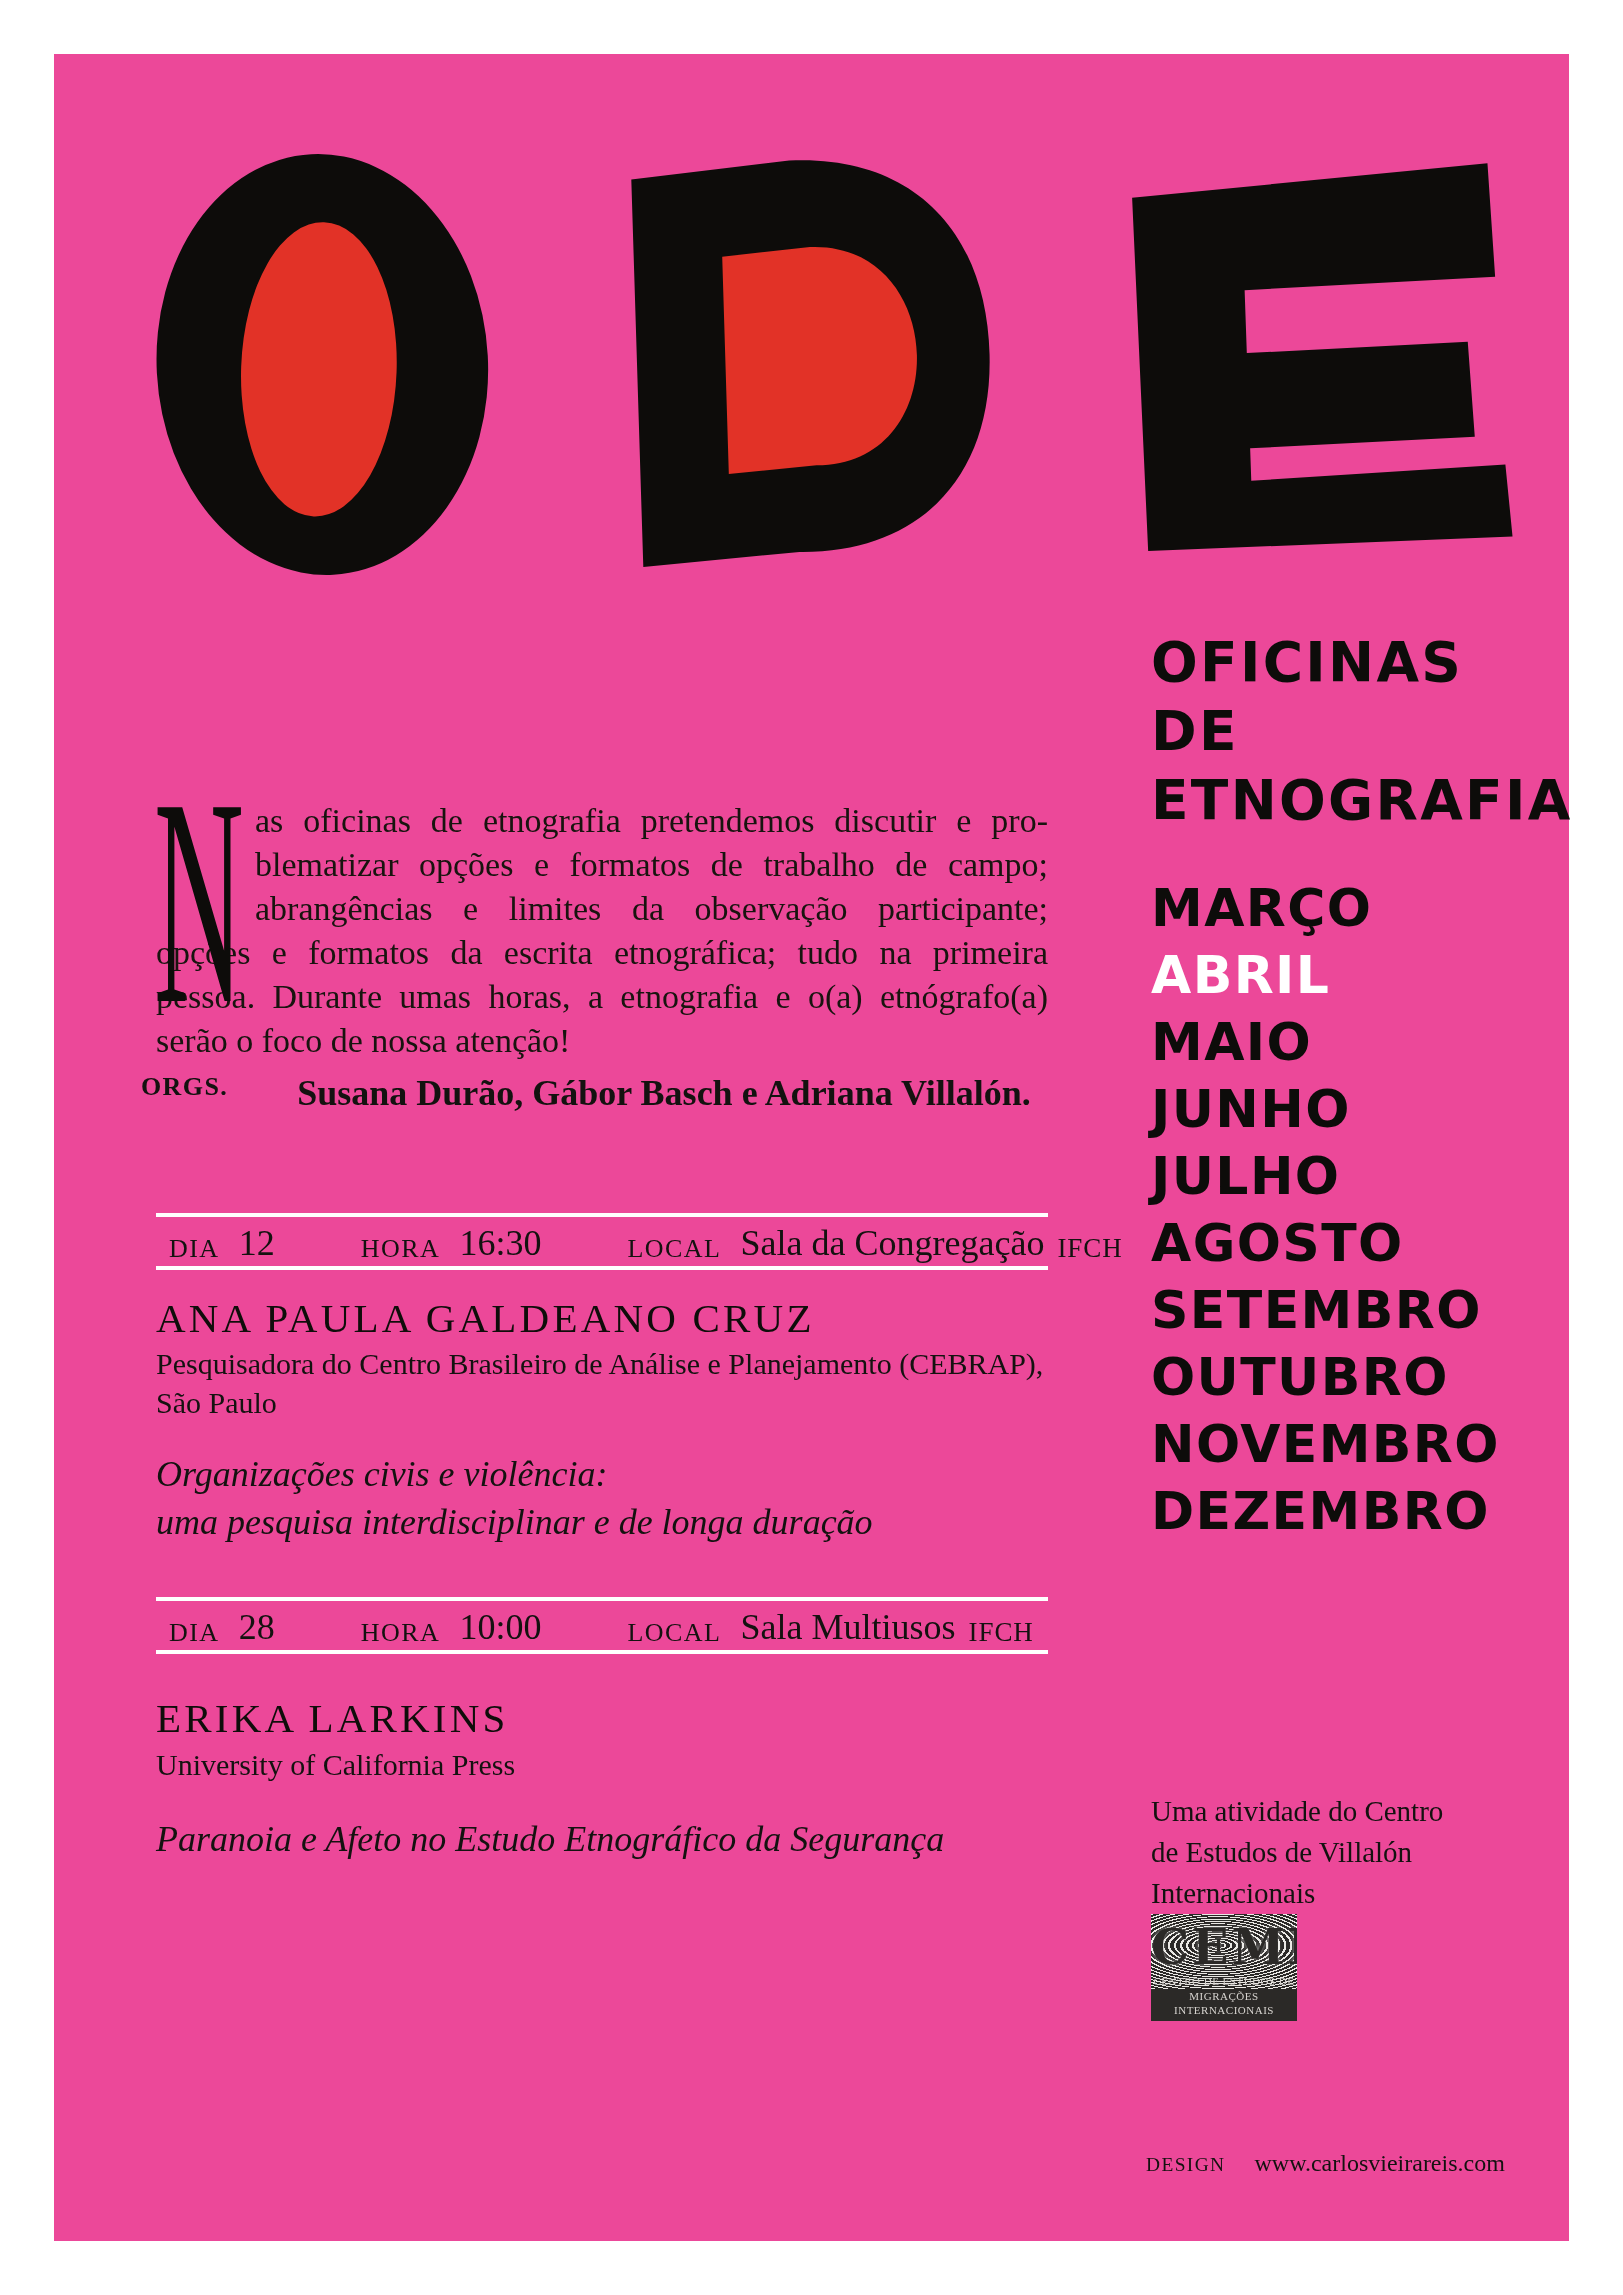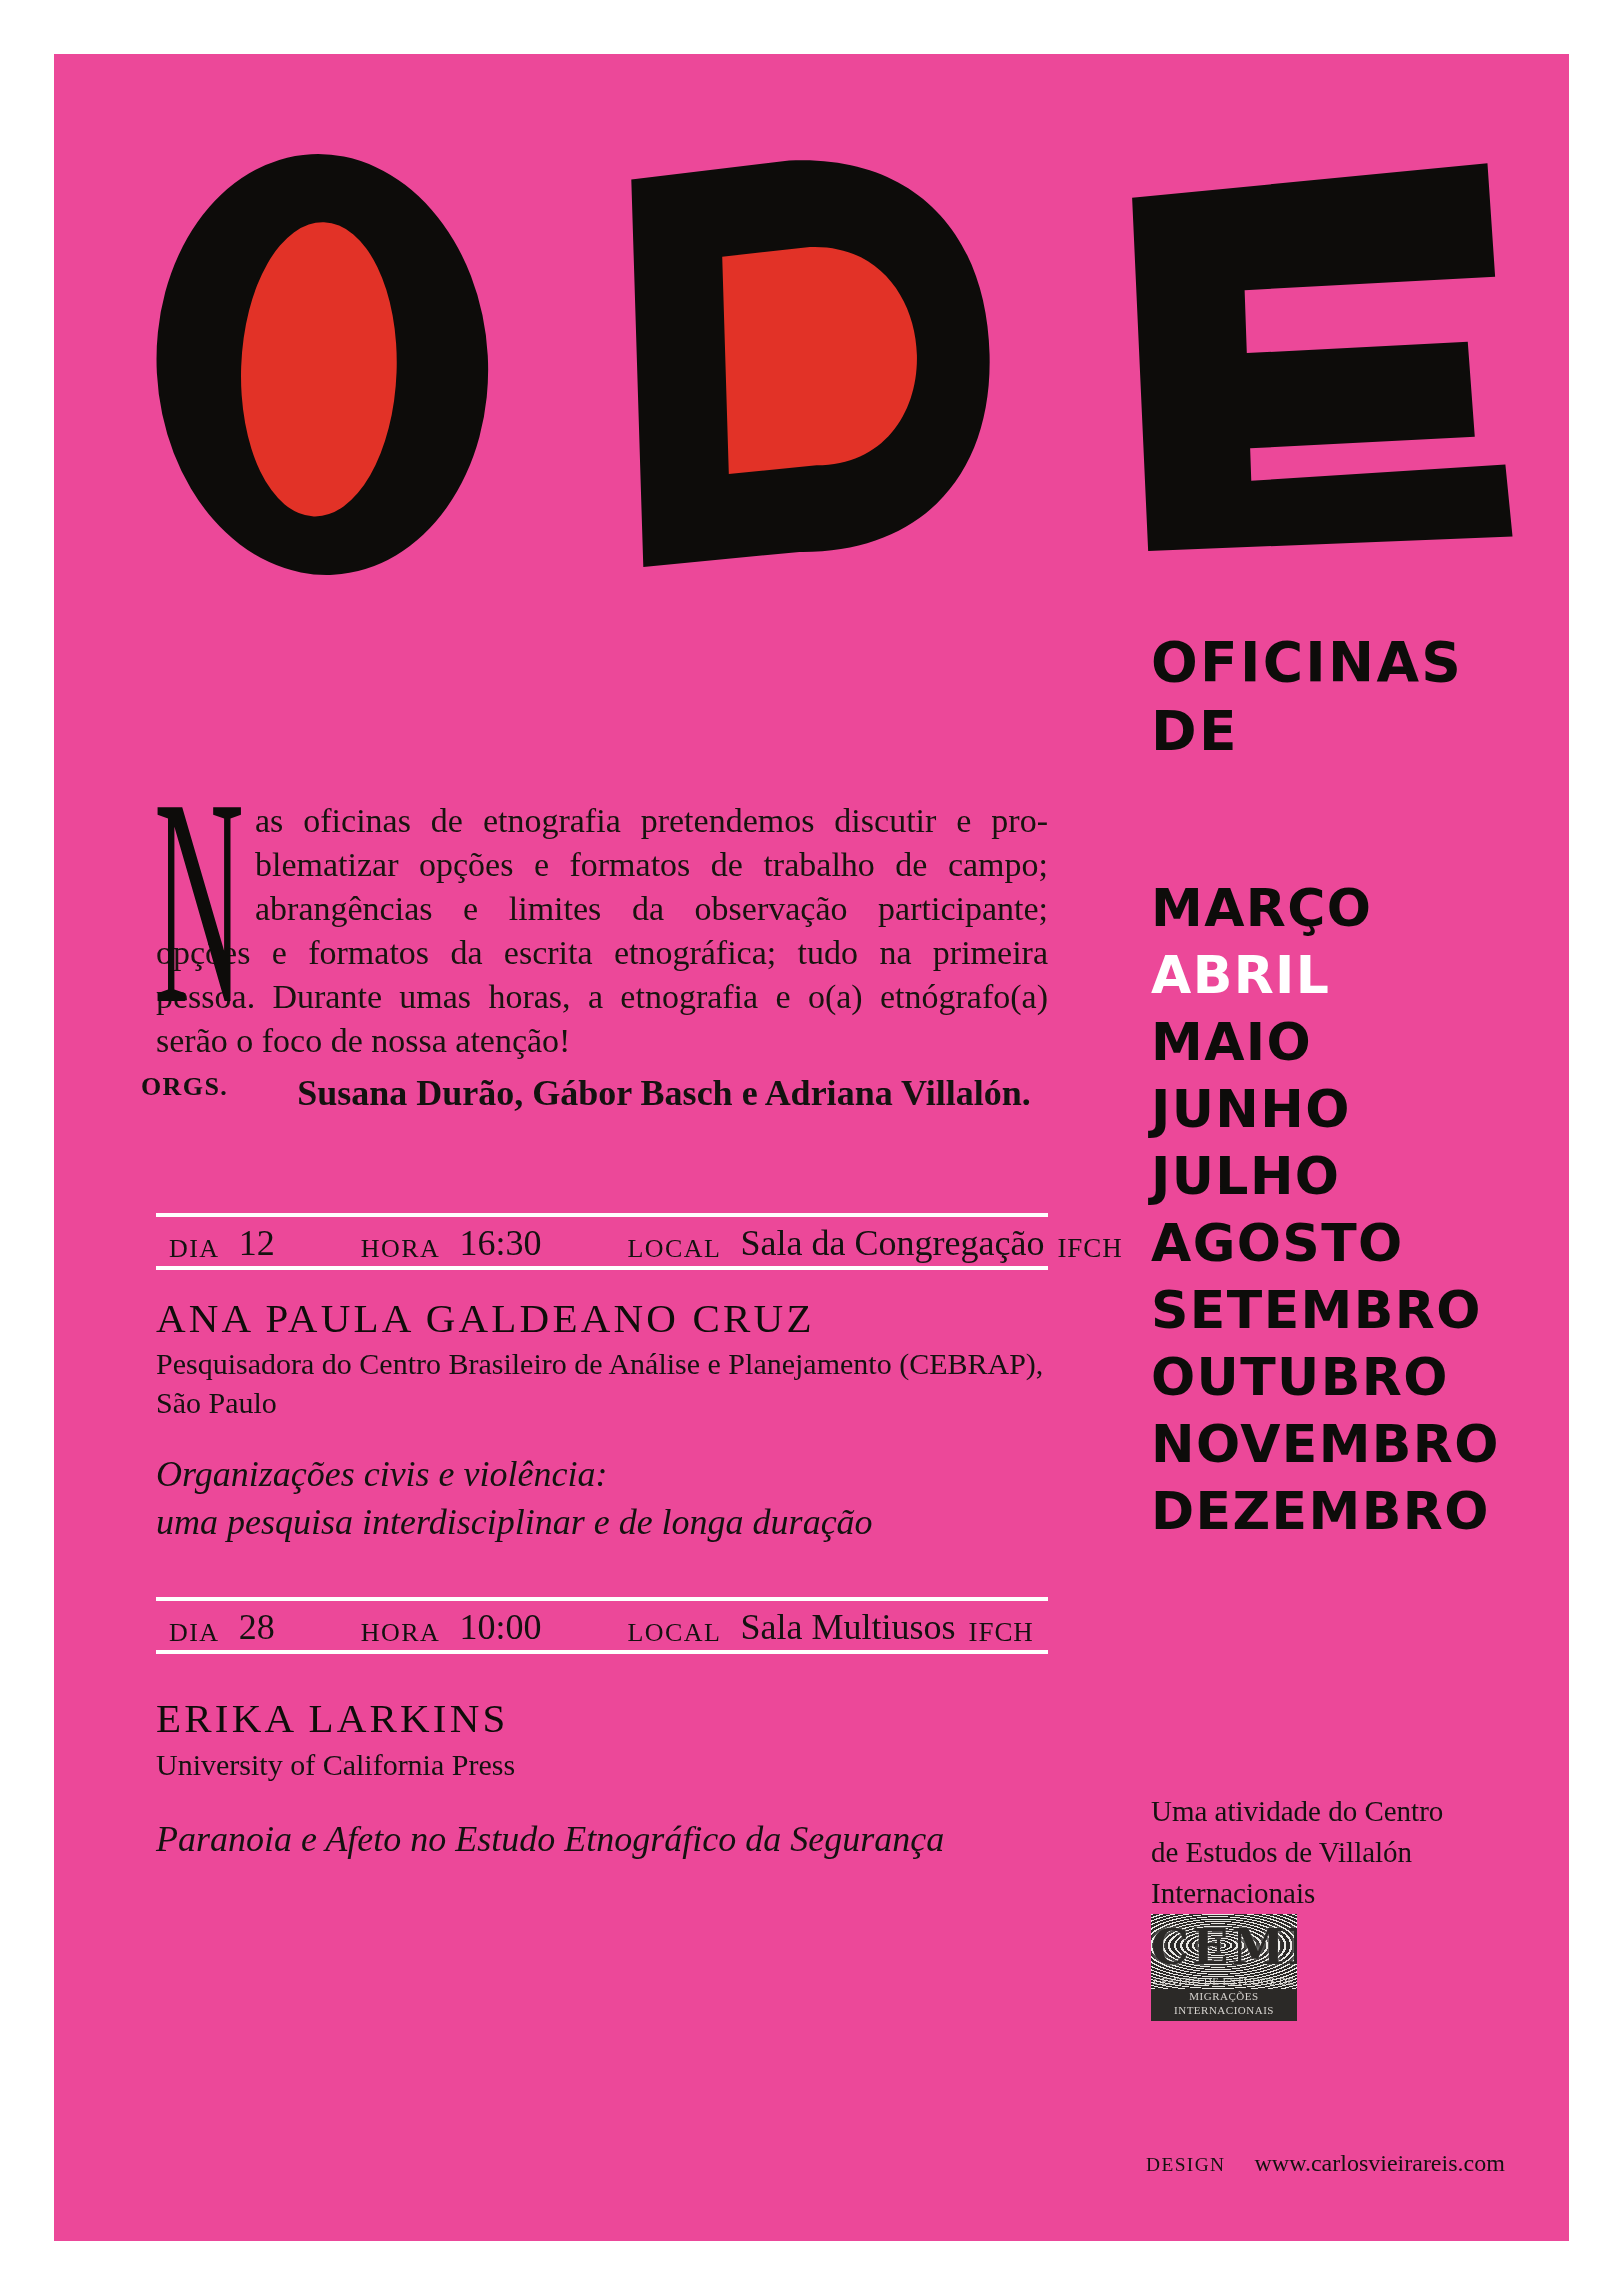--- a/index.html
+++ b/index.html
@@ -87,20 +87,21 @@
         <path fill="#e23227" d="M1240,232 L1430,216 C1580,214 1655,335 1655,455 C1655,578 1578,692 1432,688 L1242,702 Z"></path>
       </g>
       <g transform="rotate(-2 2520 450)">
         <path fill="#0d0c0a" d="M2132,96 L2902,48 L2910,294 L2368,304 L2368,440 L2846,432 L2854,638 L2368,646 L2368,716 L2918,700 L2928,856 L2140,860 Z"></path>
       </g>
     </svg>
 
     <div class="headline">
       <div>OFICINAS</div>
       <div>DE</div>
+      <div>ETNOGRAFIA</div>
     </div>
 
     <div class="months">
       <div class="month">MARÇO</div>
       <div class="month month--active">ABRIL</div>
       <div class="month">MAIO</div>
       <div class="month">JUNHO</div>
       <div class="month">JULHO</div>
       <div class="month">AGOSTO</div>
       <div class="month">SETEMBRO</div>

